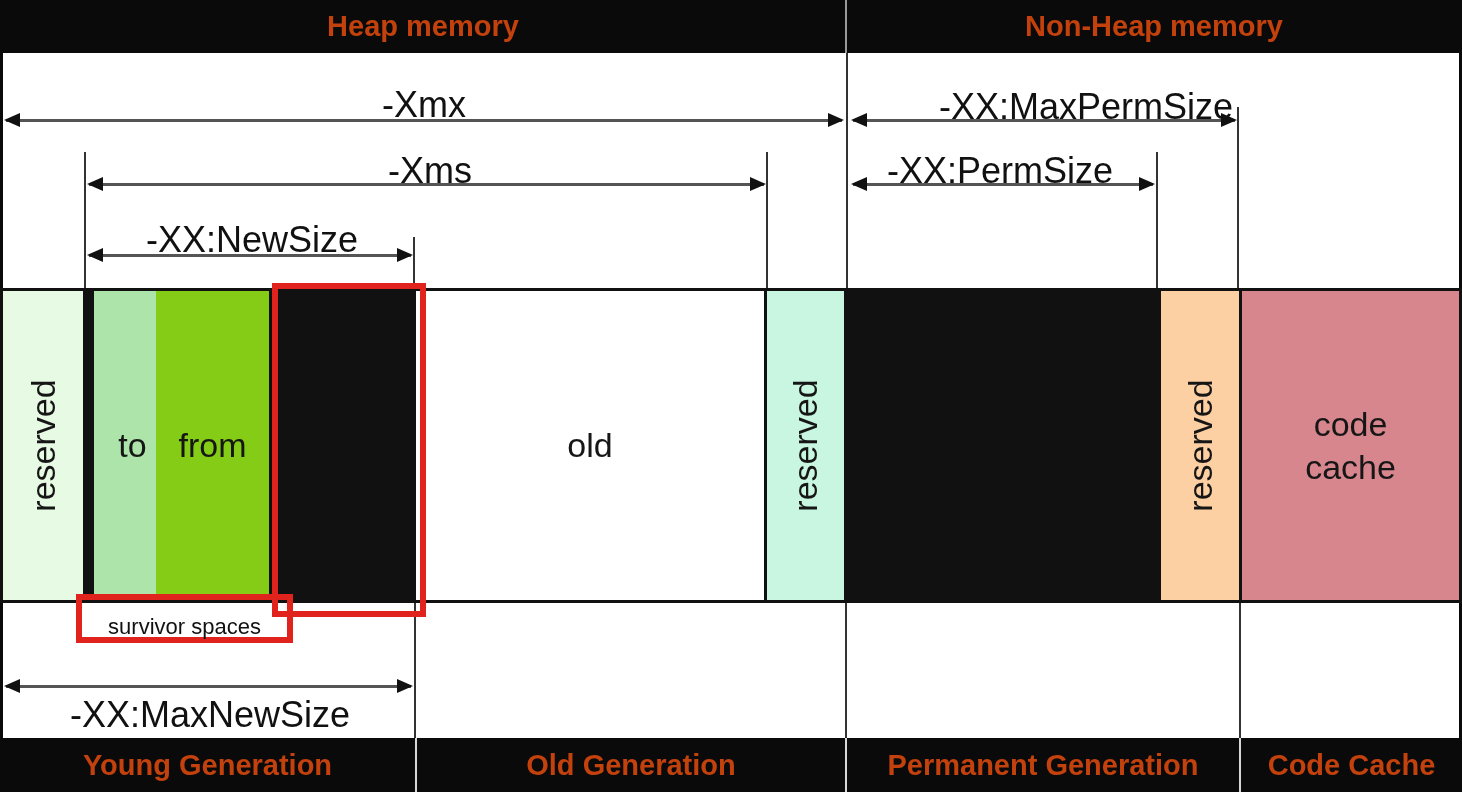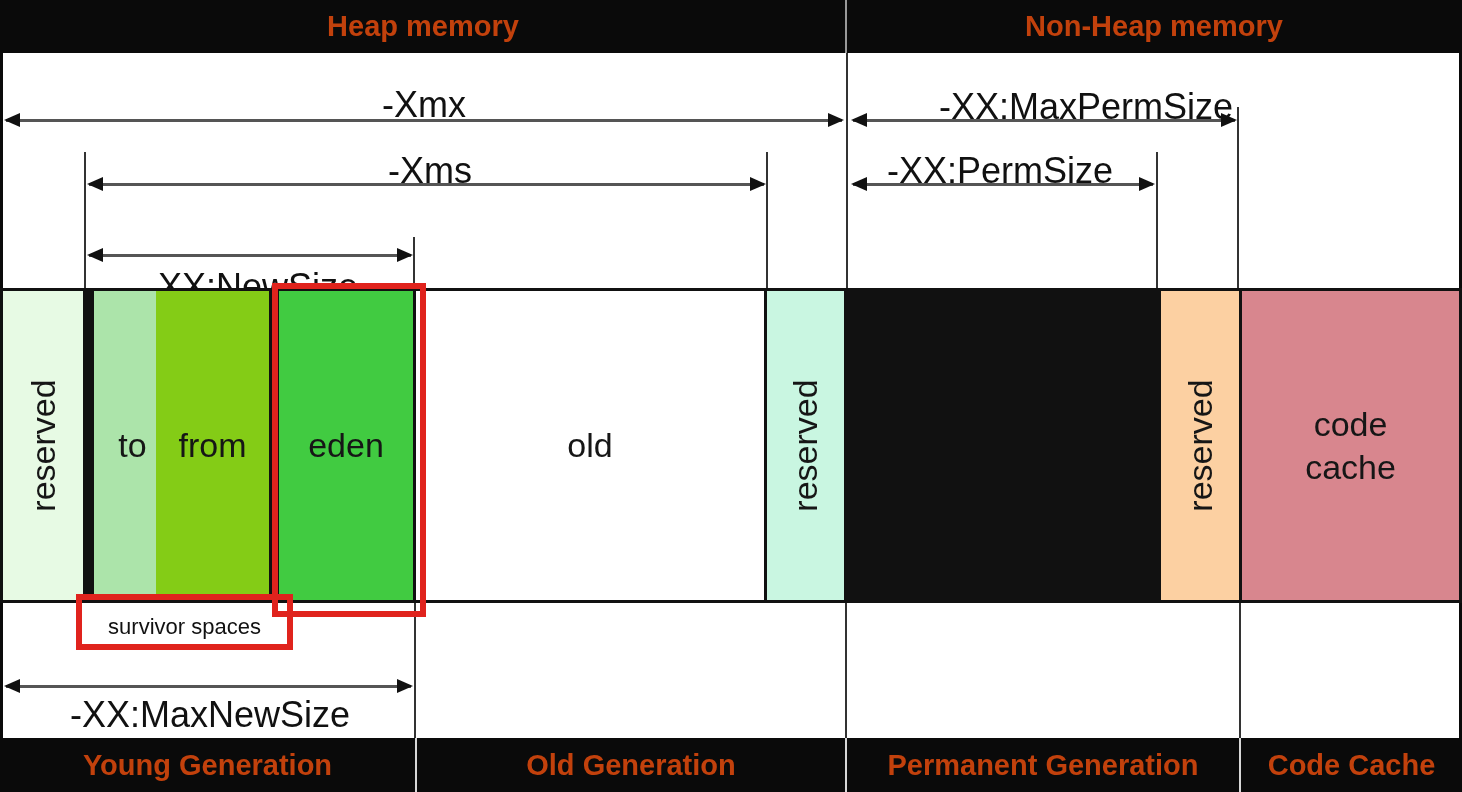--- a/index.html
+++ b/index.html
@@ -87,56 +87,53 @@
     <span class="ah ah-r"></span>
   </div>
 
   <div class="alabel" style="left:1000px;top:150px;">-XX:PermSize</div>
   <div class="arrow" style="left:851px;top:177px;width:304px;">
     <span class="line"></span>
     <span class="ah ah-l"></span>
     <span class="ah ah-r"></span>
   </div>
 
-  <div class="alabel" style="left:252px;top:219px;margin-top:47px;">-XX:NewSize</div>
+  <div class="alabel" style="left:252px;top:219px;">-XX:NewSize</div>
   <div class="arrow" style="left:87px;top:248px;width:326px;">
     <span class="line"></span>
     <span class="ah ah-l"></span>
     <span class="ah ah-r"></span>
   </div>
 
   <div class="blocks">
     <div class="block" style="left: 3px; width: 80px; background-color: rgb(231, 250, 228);">
       <span class="rot">reserved</span>
     </div>
     <div class="block" style="left: 94px; width: 77px; background-color: rgb(172, 228, 170);">
       <span>to</span>
     </div>
     <div class="block" style="left: 156px; width: 113px; background-color: #84cc16; text-align: right;">
       <span>from</span>
     </div>
-    <div class="block" style="left: 279px; width: 134px; background-color: rgb(65, 203, 65);">
-      <span>eden</span>
-    </div>
     <div class="block" style="left: 416px; width: 348px; background-color: #ffffff;">
       <span>old</span>
     </div>
     <div class="block" style="left: 767px; width: 77px; background-color: rgb(201, 246, 225);">
       <span class="rot">reserved</span>
     </div>
     <div class="block" style="left: 1161px; width: 78px; background-color: rgb(252, 208, 162);">
       <span class="rot">reserved</span>
     </div>
     <div class="block" style="left: 1242px; width: 217px; background-color: rgb(216, 134, 142);">
       <div class="wrap">code cache</div>
     </div>
   </div>
 
   <div class="redbox" style="left: 272px; top: 283px; width: 154px; height: 334px; border-color: rgb(224, 35, 29);"></div>
-  <div class="redbox" style="left: 76px; top: 594px; width: 217px; height: 56px; border-color: rgb(224, 35, 29);">
+  <div class="redbox" style="left: 76px; top: 594px; width: 217px; height: 49px; border-color: rgb(224, 35, 29);">
     <div class="survivor-text">survivor spaces</div>
   </div>
 
   <div class="vline" style="left:414px;top:603px;height:135px;"></div>
   <div class="vline" style="left:845px;top:603px;height:135px;"></div>
   <div class="vline" style="left:1239px;top:603px;height:135px;"></div>
 
   <div class="arrow" style="left:4px;top:679px;width:409px;">
     <span class="line"></span>
     <span class="ah ah-l"></span>

